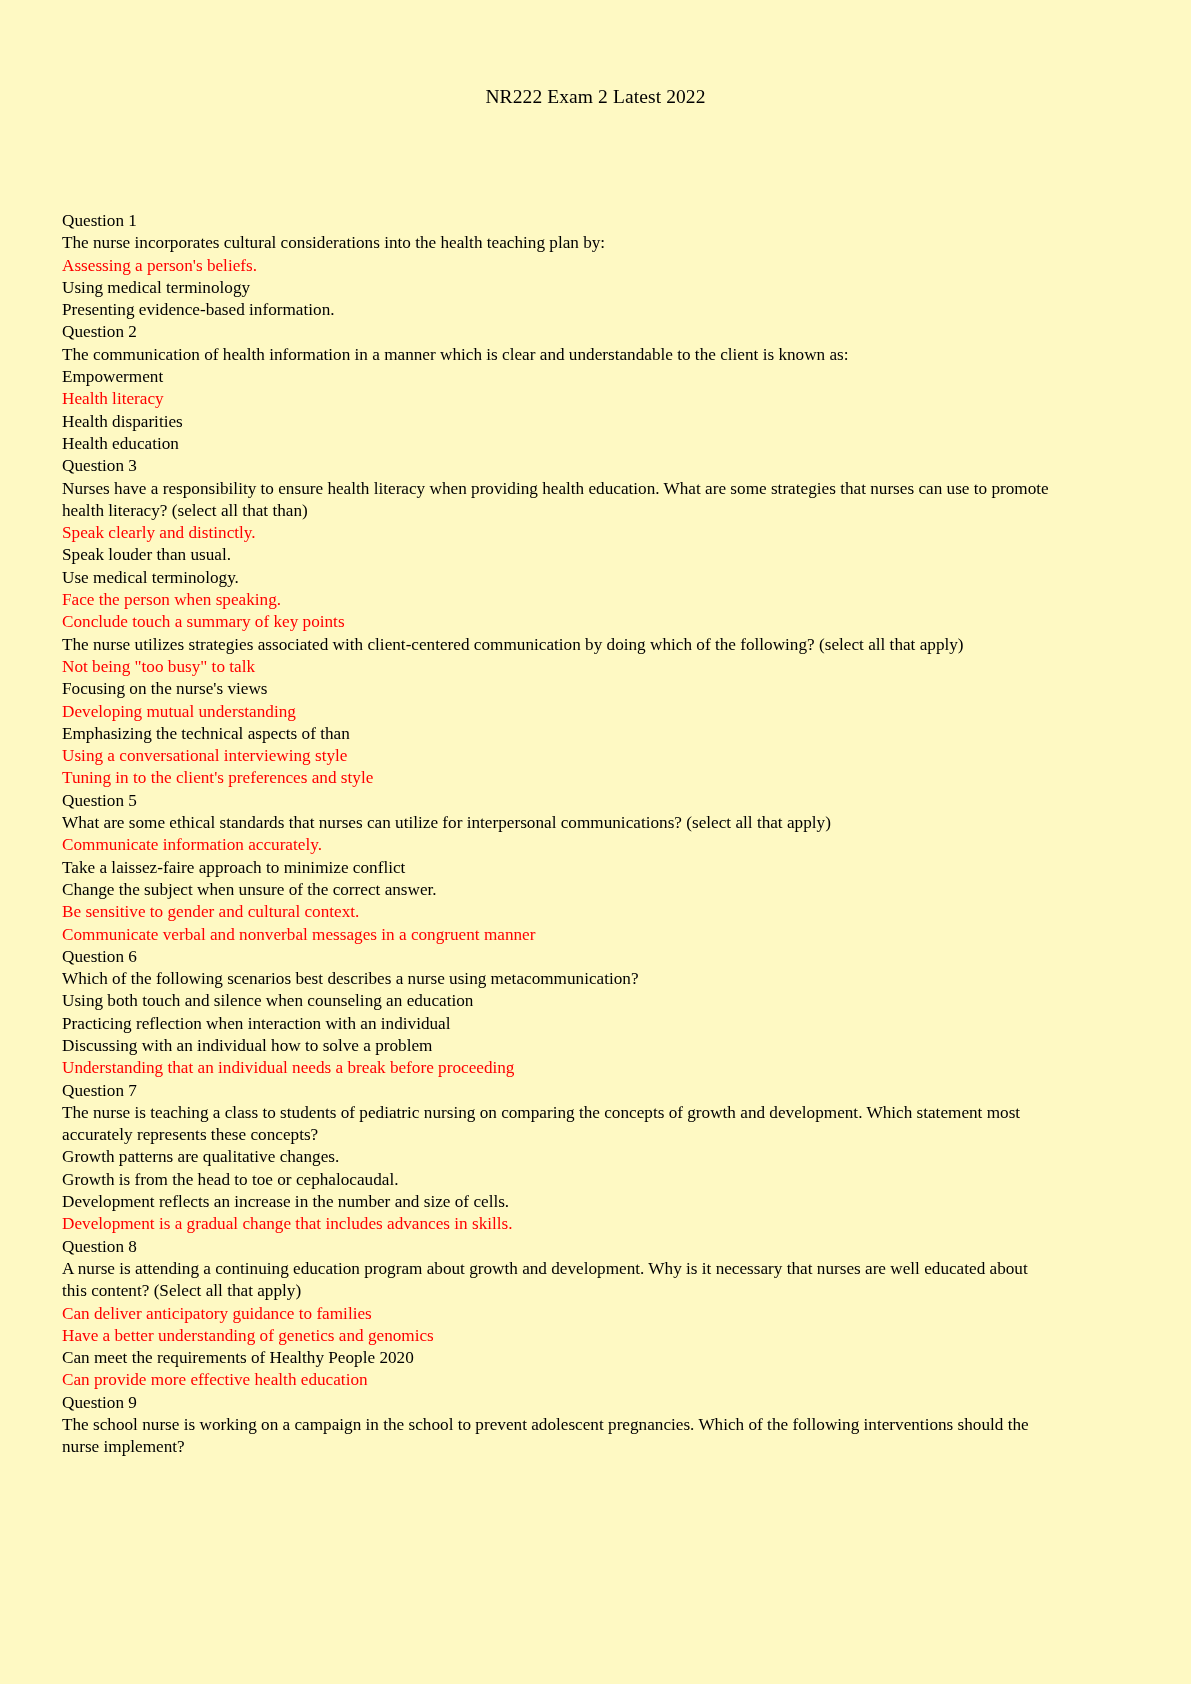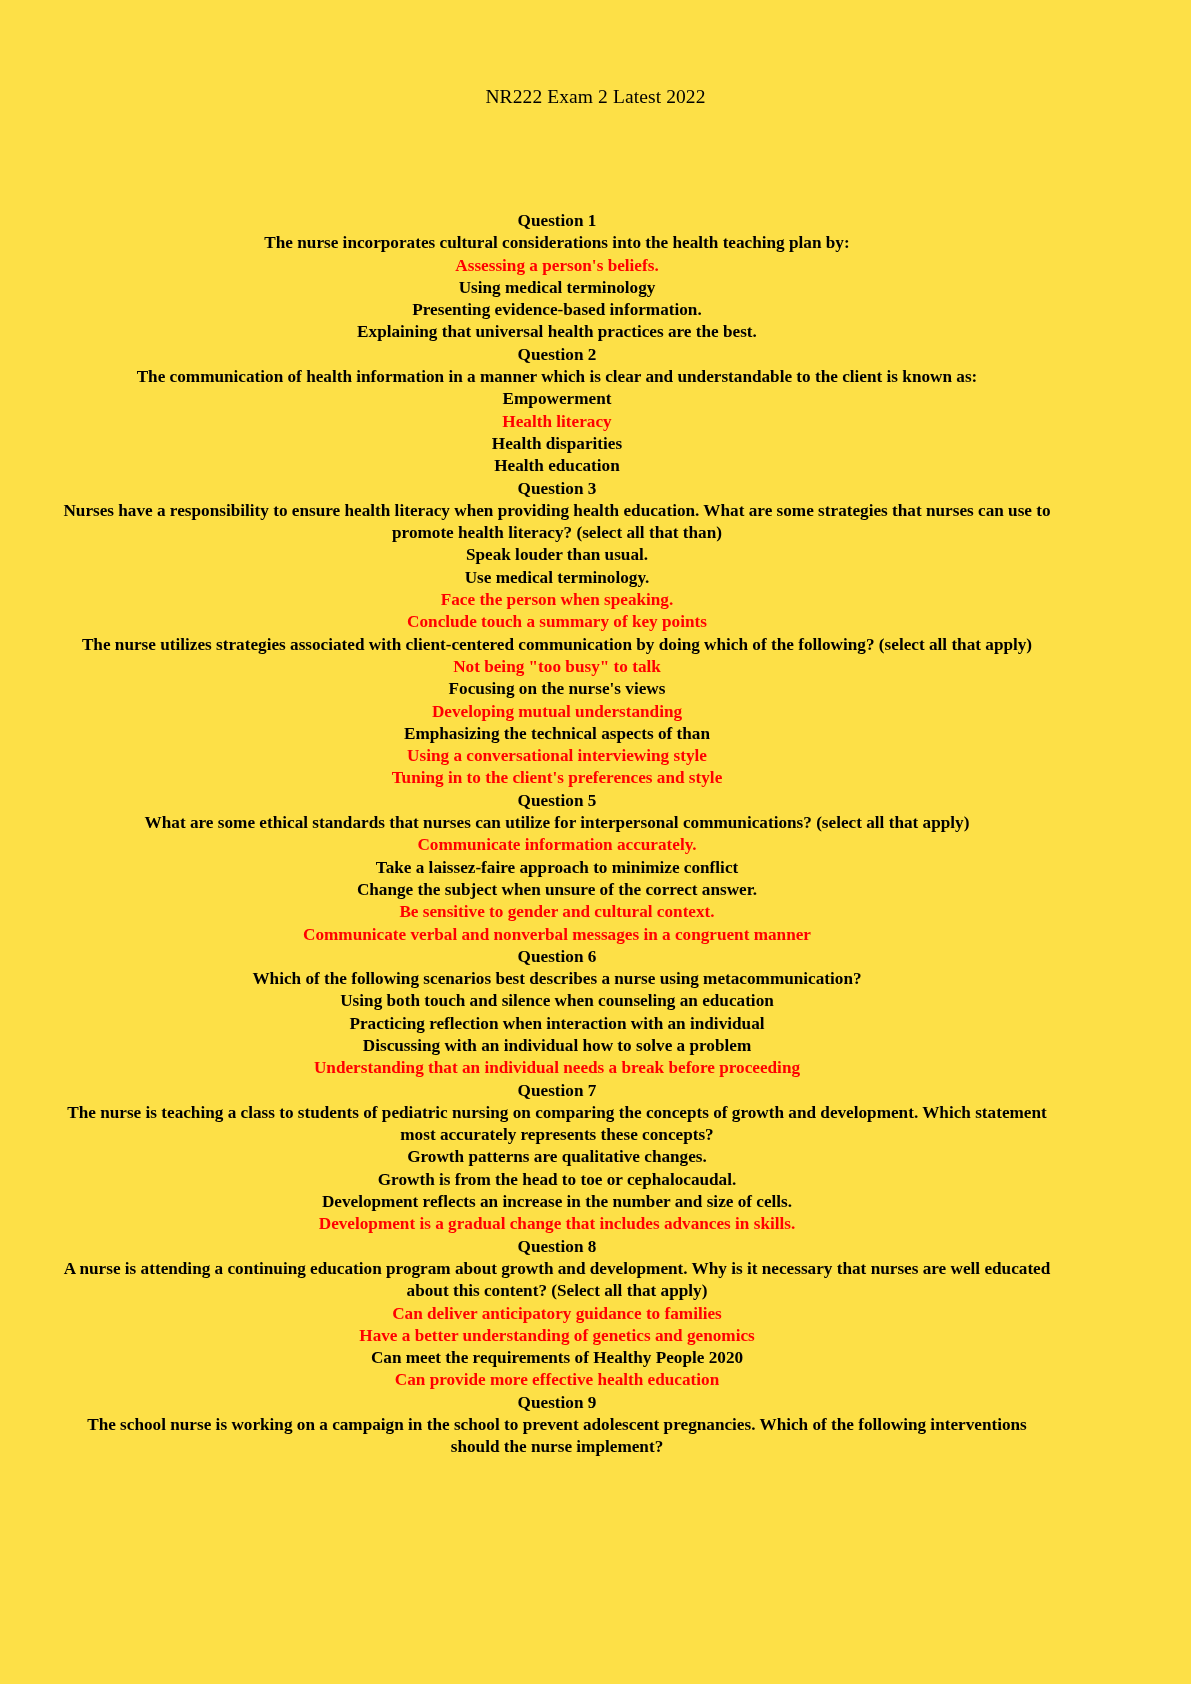--- a/index.html
+++ b/index.html
@@ -4,21 +4,21 @@
 <style>
   html, body {
     margin: 0;
     padding: 0;
     background: #ffffff;
   }
   .page {
     width: 1191px;
     height: 1684px;
     position: relative;
-    background: #fde047;
+    background: #fef9c3;
     font-family: "Liberation Serif", serif;
     color: #000000;
     box-sizing: border-box;
     overflow: hidden;
   }
   .doc-title {
     position: absolute;
     top: 86px;
     left: 0;
     width: 1191px;
@@ -32,22 +32,21 @@
     position: absolute;
     top: 210px;
     left: 62px;
     width: 990px;
   }
   .line {
     font-size: 17.2px;
     line-height: 22.3px;
     color: #000000;
     white-space: normal;
-    text-align: center;
-    font-weight: bold;
+    text-align: left;
   }
   .line.answer {
     color: #ff0000;
   }
   .line.qlabel {
     color: #000000;
   }
   .line.stem {
     color: #000000;
   }
@@ -58,29 +57,29 @@
 <div class="page">
 
   <div class="doc-title">NR222 Exam 2 Latest 2022</div>
 
   <div class="body-block">
       <div class="line qlabel">Question 1</div>
       <div class="line stem">The nurse incorporates cultural considerations into the health teaching plan by:</div>
       <div class="line answer">Assessing a person's beliefs.</div>
       <div class="line stem">Using medical terminology</div>
       <div class="line stem">Presenting evidence-based information.</div>
-      <div class="line stem">Explaining that universal health practices are the best.</div>
       <div class="line qlabel">Question 2</div>
       <div class="line stem">The communication of health information in a manner which is clear and understandable to the client is known as:</div>
       <div class="line stem">Empowerment</div>
       <div class="line answer">Health literacy</div>
       <div class="line stem">Health disparities</div>
       <div class="line stem">Health education</div>
       <div class="line qlabel">Question 3</div>
       <div class="line stem">Nurses have a responsibility to ensure health literacy when providing health education. What are some strategies that nurses can use to promote health literacy? (select all that than)</div>
+      <div class="line answer">Speak clearly and distinctly.</div>
       <div class="line stem">Speak louder than usual.</div>
       <div class="line stem">Use medical terminology.</div>
       <div class="line answer">Face the person when speaking.</div>
       <div class="line answer">Conclude touch a summary of key points</div>
       <div class="line stem">The nurse utilizes strategies associated with client-centered communication by doing which of the following? (select all that apply)</div>
       <div class="line answer">Not being "too busy" to talk</div>
       <div class="line stem">Focusing on the nurse's views</div>
       <div class="line answer">Developing mutual understanding</div>
       <div class="line stem">Emphasizing the technical aspects of than</div>
       <div class="line answer">Using a conversational interviewing style</div>

